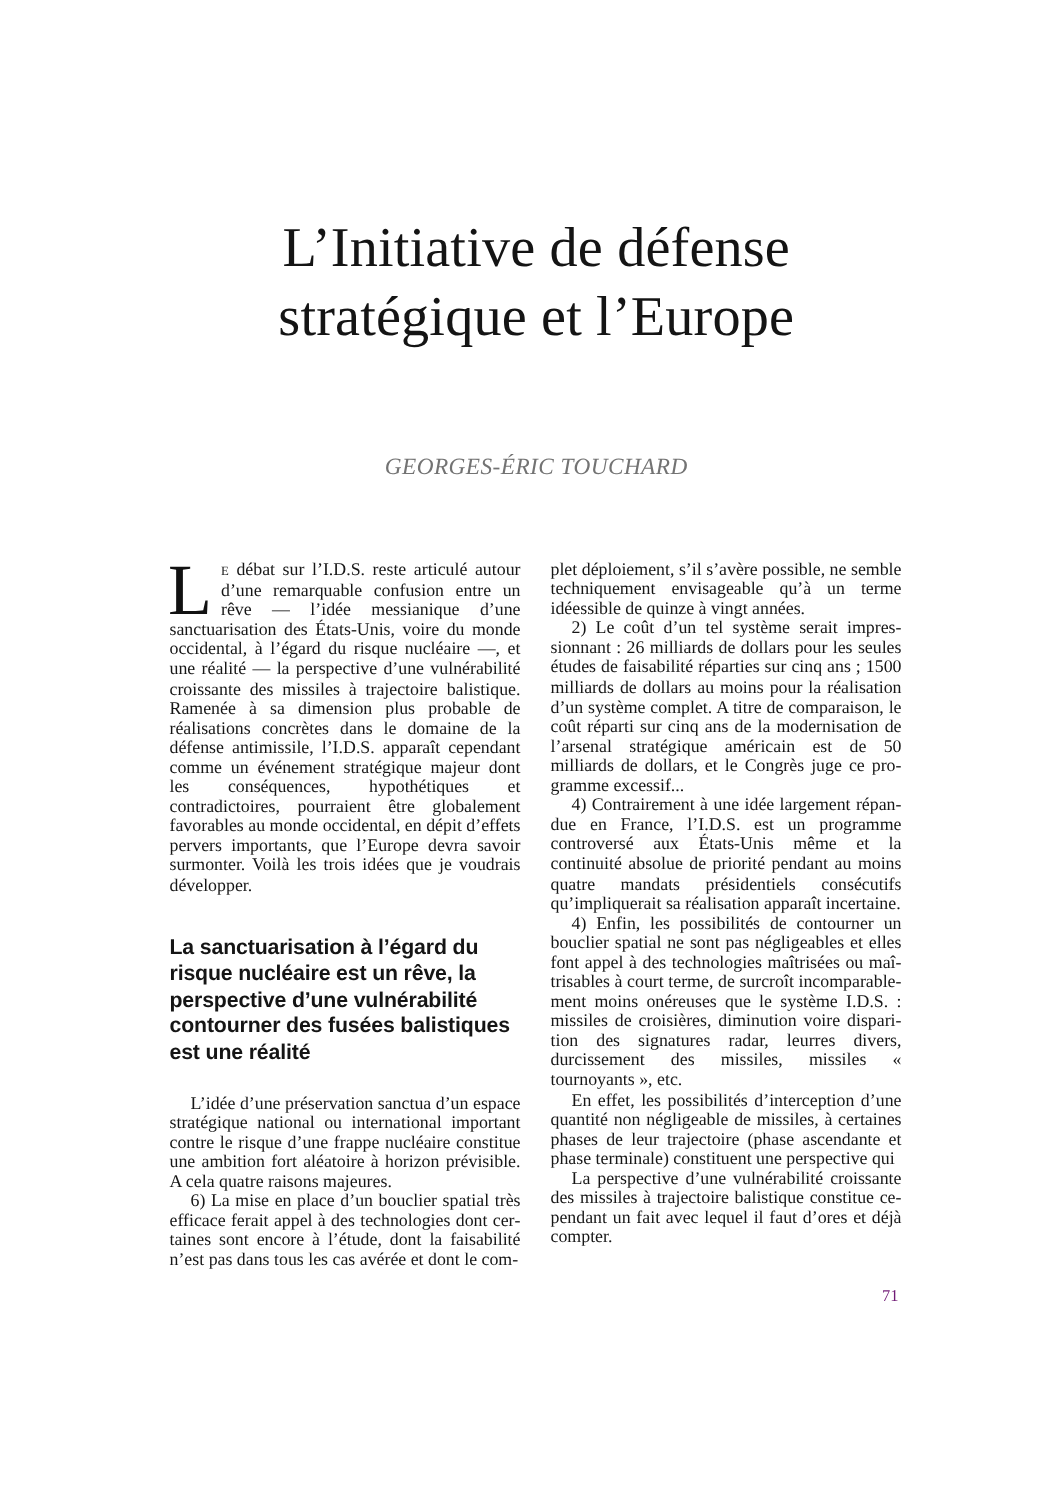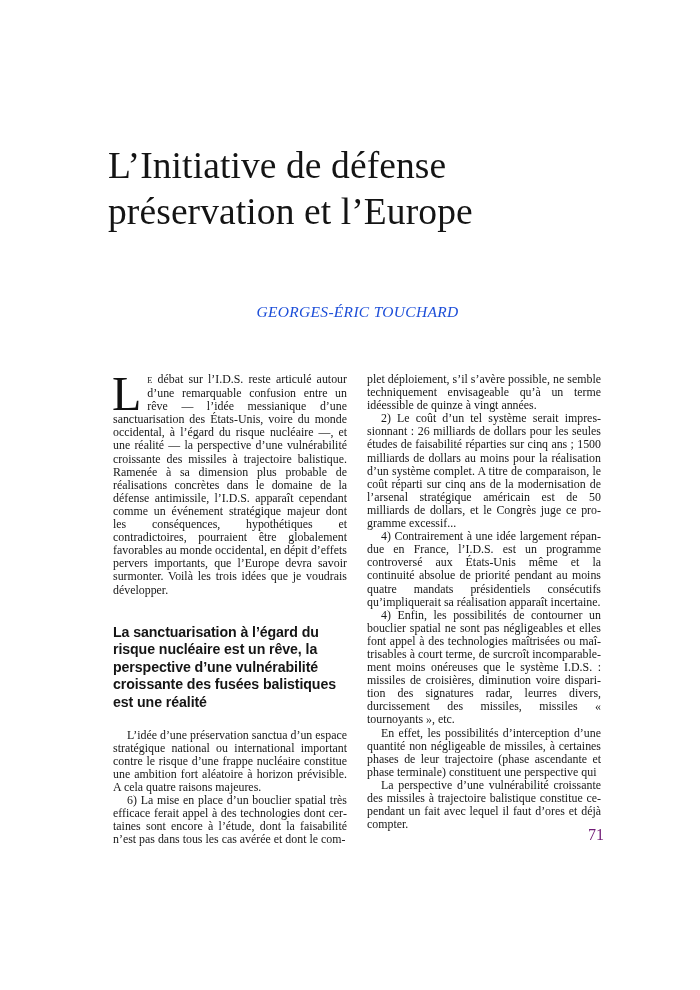--- a/index.html
+++ b/index.html
@@ -1,42 +1,42 @@
 <!DOCTYPE html>
 <html><head>
 <meta charset="utf-8">
 <style>
   html, body { margin:0; padding:0; background:#ffffff; }
   body { width:700px; height:990px; position:relative; overflow:hidden; color:#111; font-family:"Liberation Serif", serif; }
-  .title { position:absolute; left:108px; top:143px; width:475px; text-align:left; font-size:37.5px; line-height:46px; font-weight:normal; color:#141414; letter-spacing:0.1px; }
+  .title { position:absolute; left:120px; top:143px; width:475px; text-align:center; font-size:37.5px; line-height:46px; font-weight:normal; color:#141414; letter-spacing:0.1px; }
   .title div { white-space:nowrap; }
-  .author { position:absolute; left:120px; top:303px; width:475px; text-align:center; font-style:italic; font-size:15.5px; letter-spacing:0.3px; color:#1d4ed8; }
+  .author { position:absolute; left:120px; top:303px; width:475px; text-align:center; font-style:italic; font-size:15.5px; letter-spacing:0.3px; color:#737373; }
   .col { position:absolute; top:373px; width:234px; font-size:11.9px; line-height:13.1px; text-align:justify; color:#161616; hyphens:manual; }
   .col-left { left:113px; }
   .col-right { left:367px; }
   .col p { margin:0; }
   .indent { text-indent:14px; }
   .dropcap { float:left; font-size:48px; line-height:38px; height:38px; margin:2px 6px 0 -1px; font-family:"Liberation Serif", serif; color:#111; }
   .smallcap { font-size:8.5px; }
   .heading { font-family:"Liberation Sans", sans-serif; font-weight:bold; font-size:14.2px; line-height:17.6px; text-align:left; margin:27px 0 17px 0 !important; color:#151515; letter-spacing:-0.1px; }
-  .pagenum { position:absolute; left:588px; top:826px; font-size:16px; color:#701a75; }
+  .pagenum { position:absolute; left:588px; top:858px; font-size:11px; color:#701a75; }
 </style>
 </head>
 <body>
 
 <div class="title">
   <div>L’Initiative de défense</div>
-  <div>préservation et l’Europe</div>
+  <div>stratégique et l’Europe</div>
 </div>
 
 <div class="author">GEORGES-ÉRIC TOUCHARD</div>
 
 <div class="col col-left">
   <p><span class="dropcap">L</span><span class="smallcap">E</span><span> débat sur l’I.D.S. reste articulé autour d’une remarquable confusion entre un rêve — l’idée messianique d’une sanctua­risation des États-Unis, voire du monde occiden­tal, à l’égard du risque nucléaire —, et une réalité — la perspective d’une vulnérabilité croissante des missiles à trajectoire balistique. Ramenée à sa dimension plus probable de réalisations concrètes dans le domaine de la défense antimis­sile, l’I.D.S. apparaît cependant comme un évé­nement stratégique majeur dont les consé­quences, hypothétiques et contradictoires, pour­raient être globalement favorables au monde oc­cidental, en dépit d’effets pervers importants, que l’Europe devra savoir surmonter. Voilà les trois idées que je voudrais développer.</span></p>
-  <p class="heading">La sanctuarisation à l’égard du risque nucléaire est un rêve, la perspective d’une vulnérabilité croissante des fusées balistiques est une réalité</p>
+  <p class="heading">La sanctuarisation à l’égard du risque nucléaire est un rêve, la perspective d’une vulnérabilité contourner des fusées balistiques est une réalité</p>
   <p class="indent">L’idée d’une préservation sanctua d’un espace stratégique national ou international important contre le risque d’une frappe nucléaire constitue une ambition fort aléatoire à horizon prévisible. A cela quatre raisons majeures.</p>
   <p class="indent">6) La mise en place d’un bouclier spatial très efficace ferait appel à des technologies dont cer­taines sont encore à l’étude, dont la faisabilité n’est pas dans tous les cas avérée et dont le com-</p>
 </div>
 
 <div class="col col-right">
   <p>plet déploiement, s’il s’avère possible, ne semble techniquement envisageable qu’à un terme idées­sible de quinze à vingt années.</p>
   <p class="indent">2) Le coût d’un tel système serait impres­sionnant : 26 milliards de dollars pour les seu­les études de faisabilité réparties sur cinq ans ; 1500 milliards de dollars au moins pour la réali­sation d’un système complet. A titre de compa­raison, le coût réparti sur cinq ans de la moderni­sation de l’arsenal stratégique américain est de 50 milliards de dollars, et le Congrès juge ce pro­gramme excessif...</p>
   <p class="indent">4) Contrairement à une idée largement répan­due en France, l’I.D.S. est un programme contro­versé aux États-Unis même et la continuité abso­lue de priorité pendant au moins quatre mandats présidentiels consécutifs qu’impliquerait sa réali­sation apparaît incertaine.</p>
   <p class="indent">4) Enfin, les possibilités de contourner un bouclier spatial ne sont pas négligeables et elles font appel à des technologies maîtrisées ou maî­trisables à court terme, de surcroît incomparable­ment moins onéreuses que le système I.D.S. : missiles de croisières, diminution voire dispari­tion des signatures radar, leurres divers, durcisse­ment des missiles, missiles « tournoyants », etc.</p>
   <p class="indent">En effet, les possibilités d’interception d’une quantité non négligeable de missiles, à certaines phases de leur trajectoire (phase ascendante et phase terminale) constituent une perspective qui</p>

